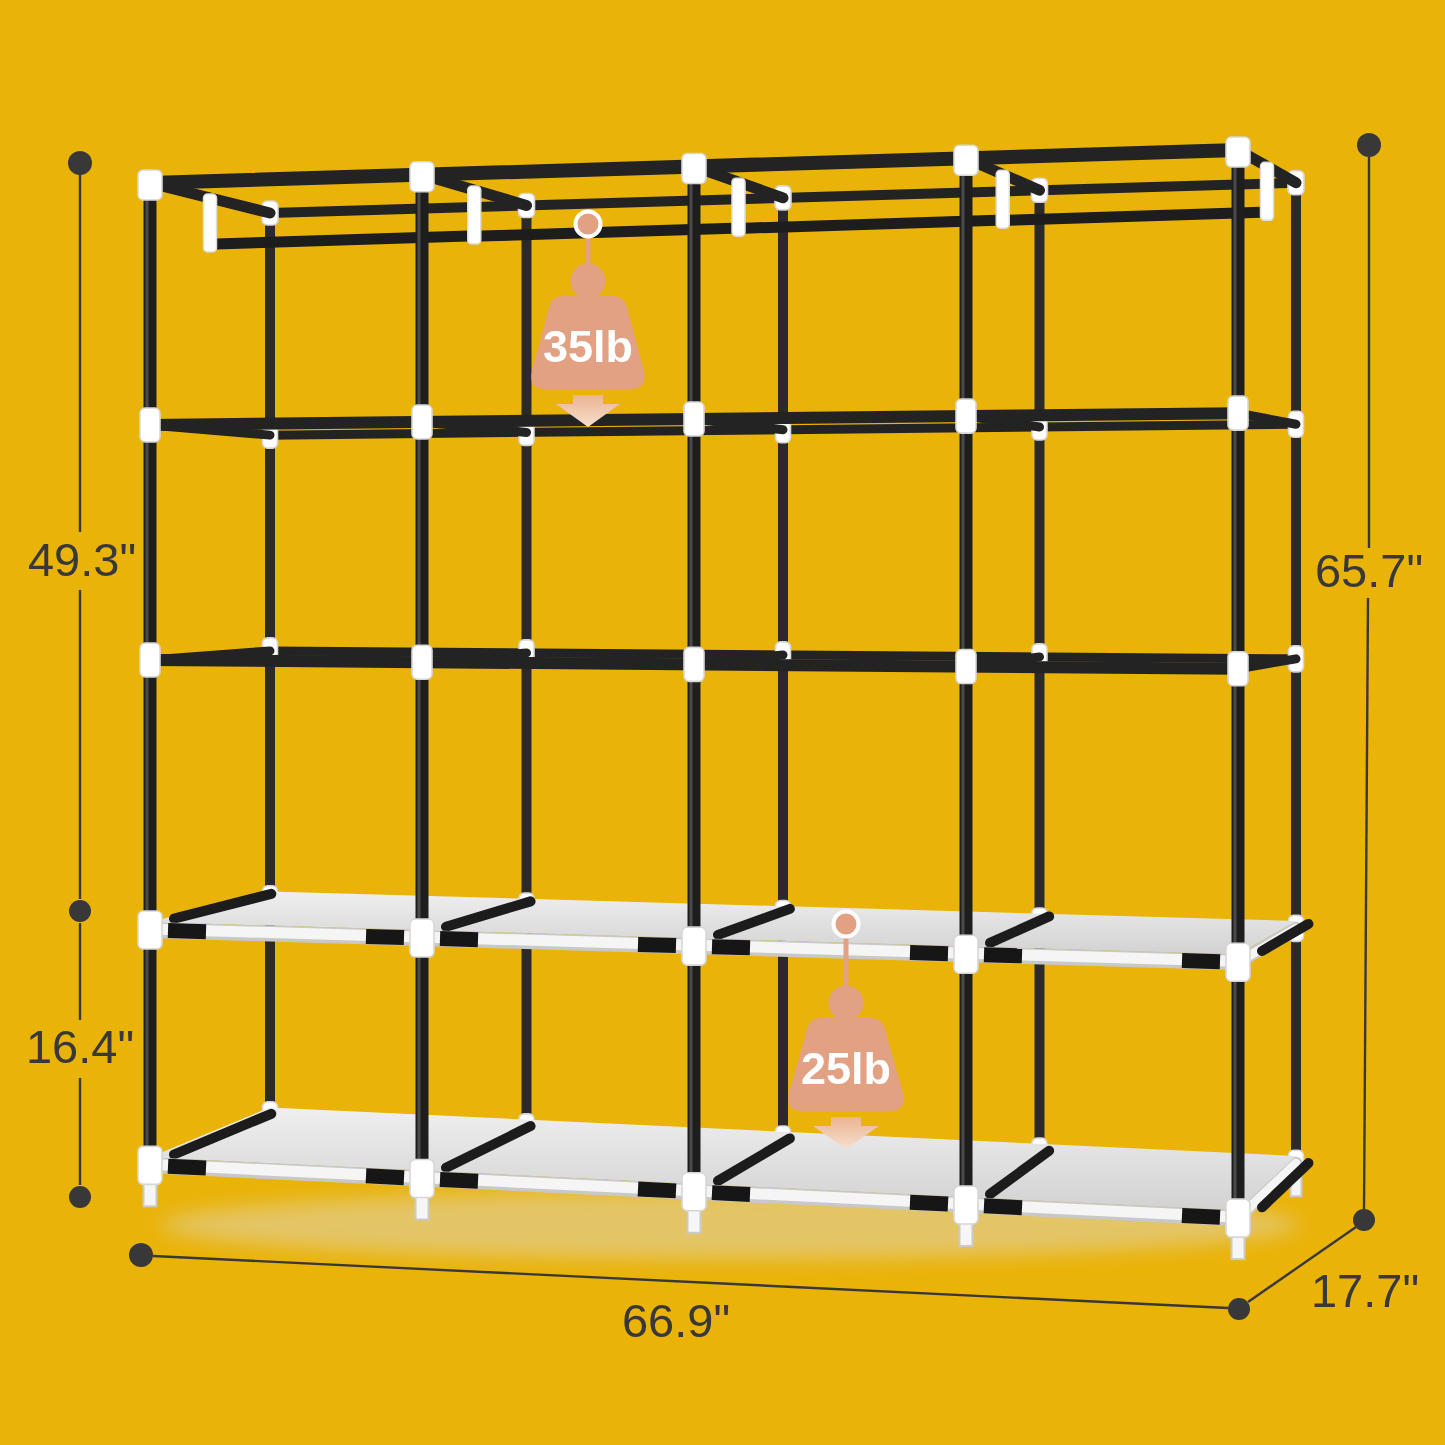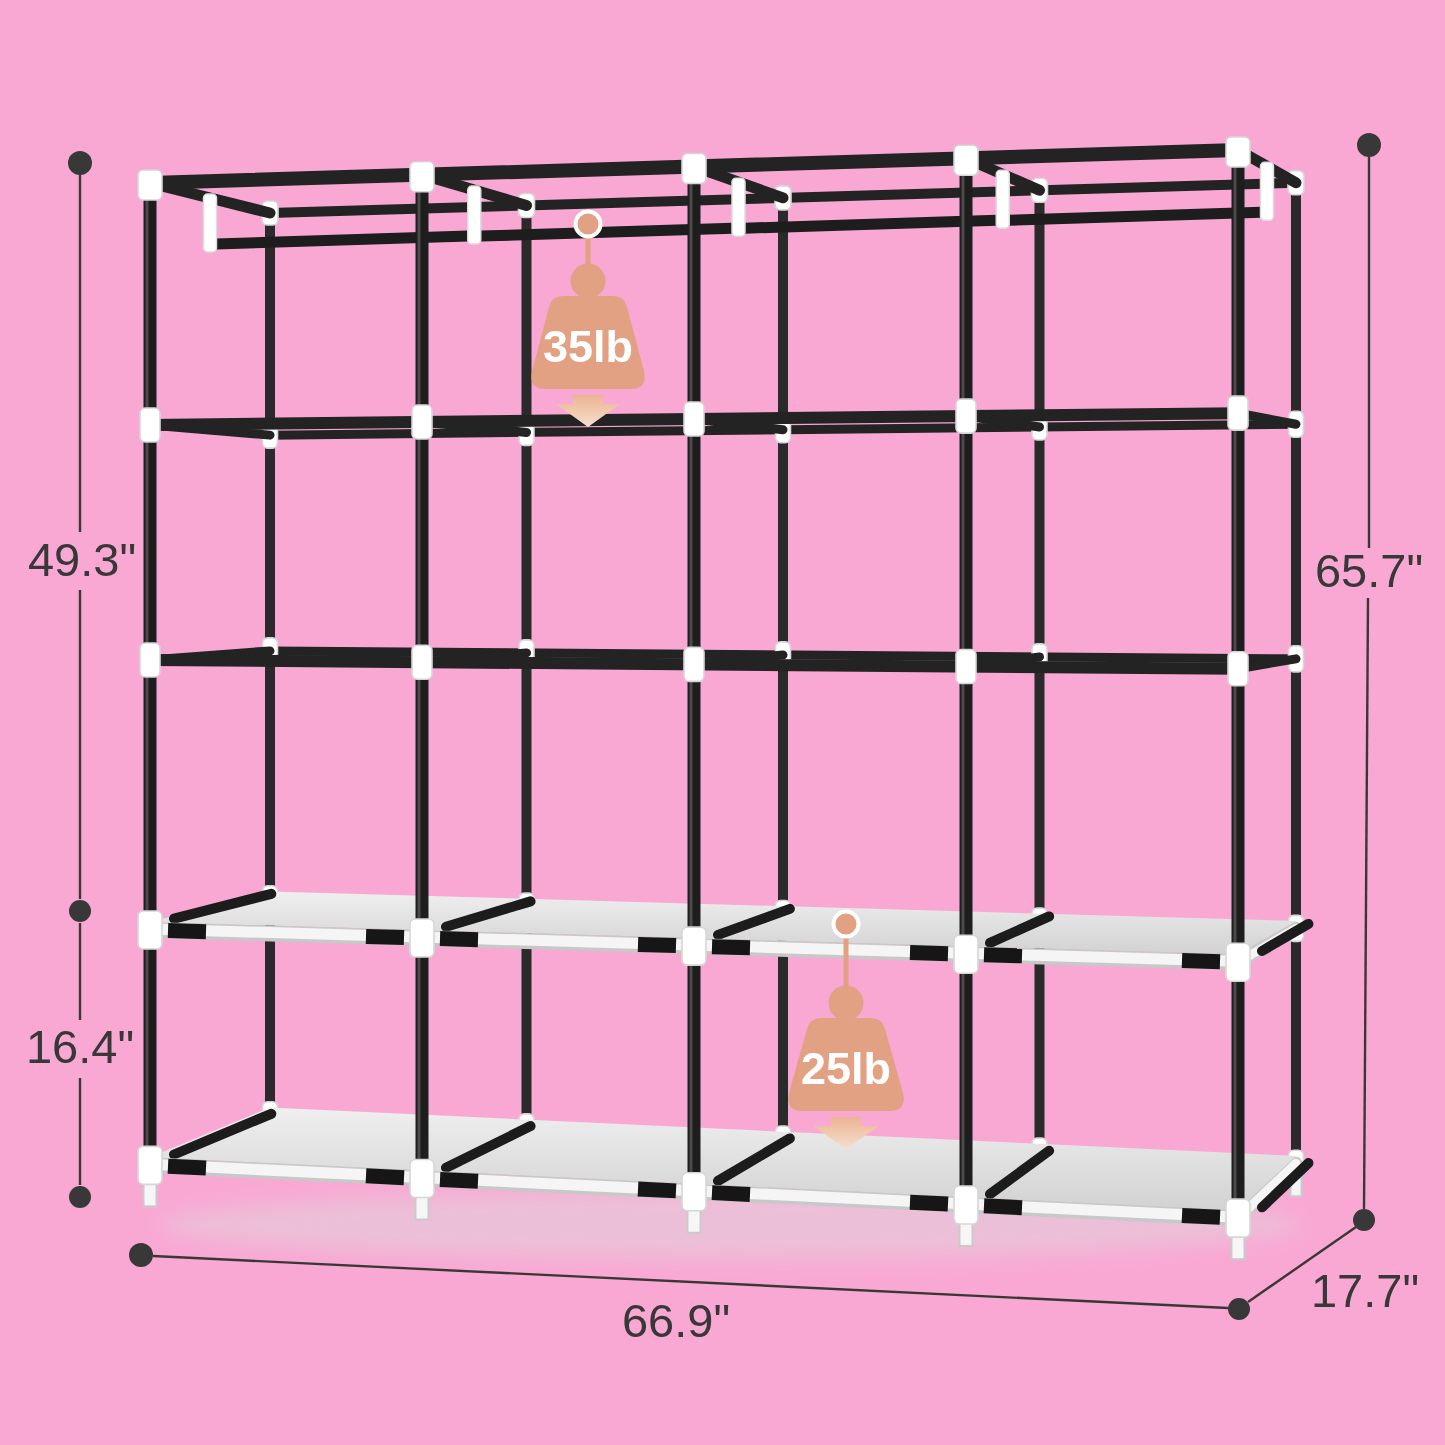--- a/index.html
+++ b/index.html
@@ -1,17 +1,17 @@
 <!DOCTYPE html>
 <html style="--accent: #E2A182; --dim-text: #383838;"><head>
 <meta charset="utf-8">
 <style>
   html,body{margin:0;padding:0;background:#fff;}
   .stage{
-    position:relative;width:1445px;height:1445px;background:#f9a8d4;overflow:hidden;
+    position:relative;width:1445px;height:1445px;background:#eab308;overflow:hidden;
     font-family:"Liberation Sans",sans-serif;
   }
   .stage svg{position:absolute;left:0;top:0;}
   .dim-line{stroke:var(--dim-text,#383838);stroke-width:2.4;fill:none;}
   .dim-dot{fill:var(--dim-text,#2e2e2e);}
   .dim-label{fill:var(--dim-text,#383838);font-family:"Liberation Sans",sans-serif;font-size:47px;}
   .wt{fill:var(--accent,#E2A182);}
   .wt-stroke{stroke:var(--accent,#E2A182);}
   .ring{fill:var(--accent,#E2A182);stroke:#ffffff;stroke-width:4;}
   .wt-label{fill:#ffffff;font-family:"Liberation Sans",sans-serif;font-weight:bold;font-size:45px;text-anchor:middle;}

